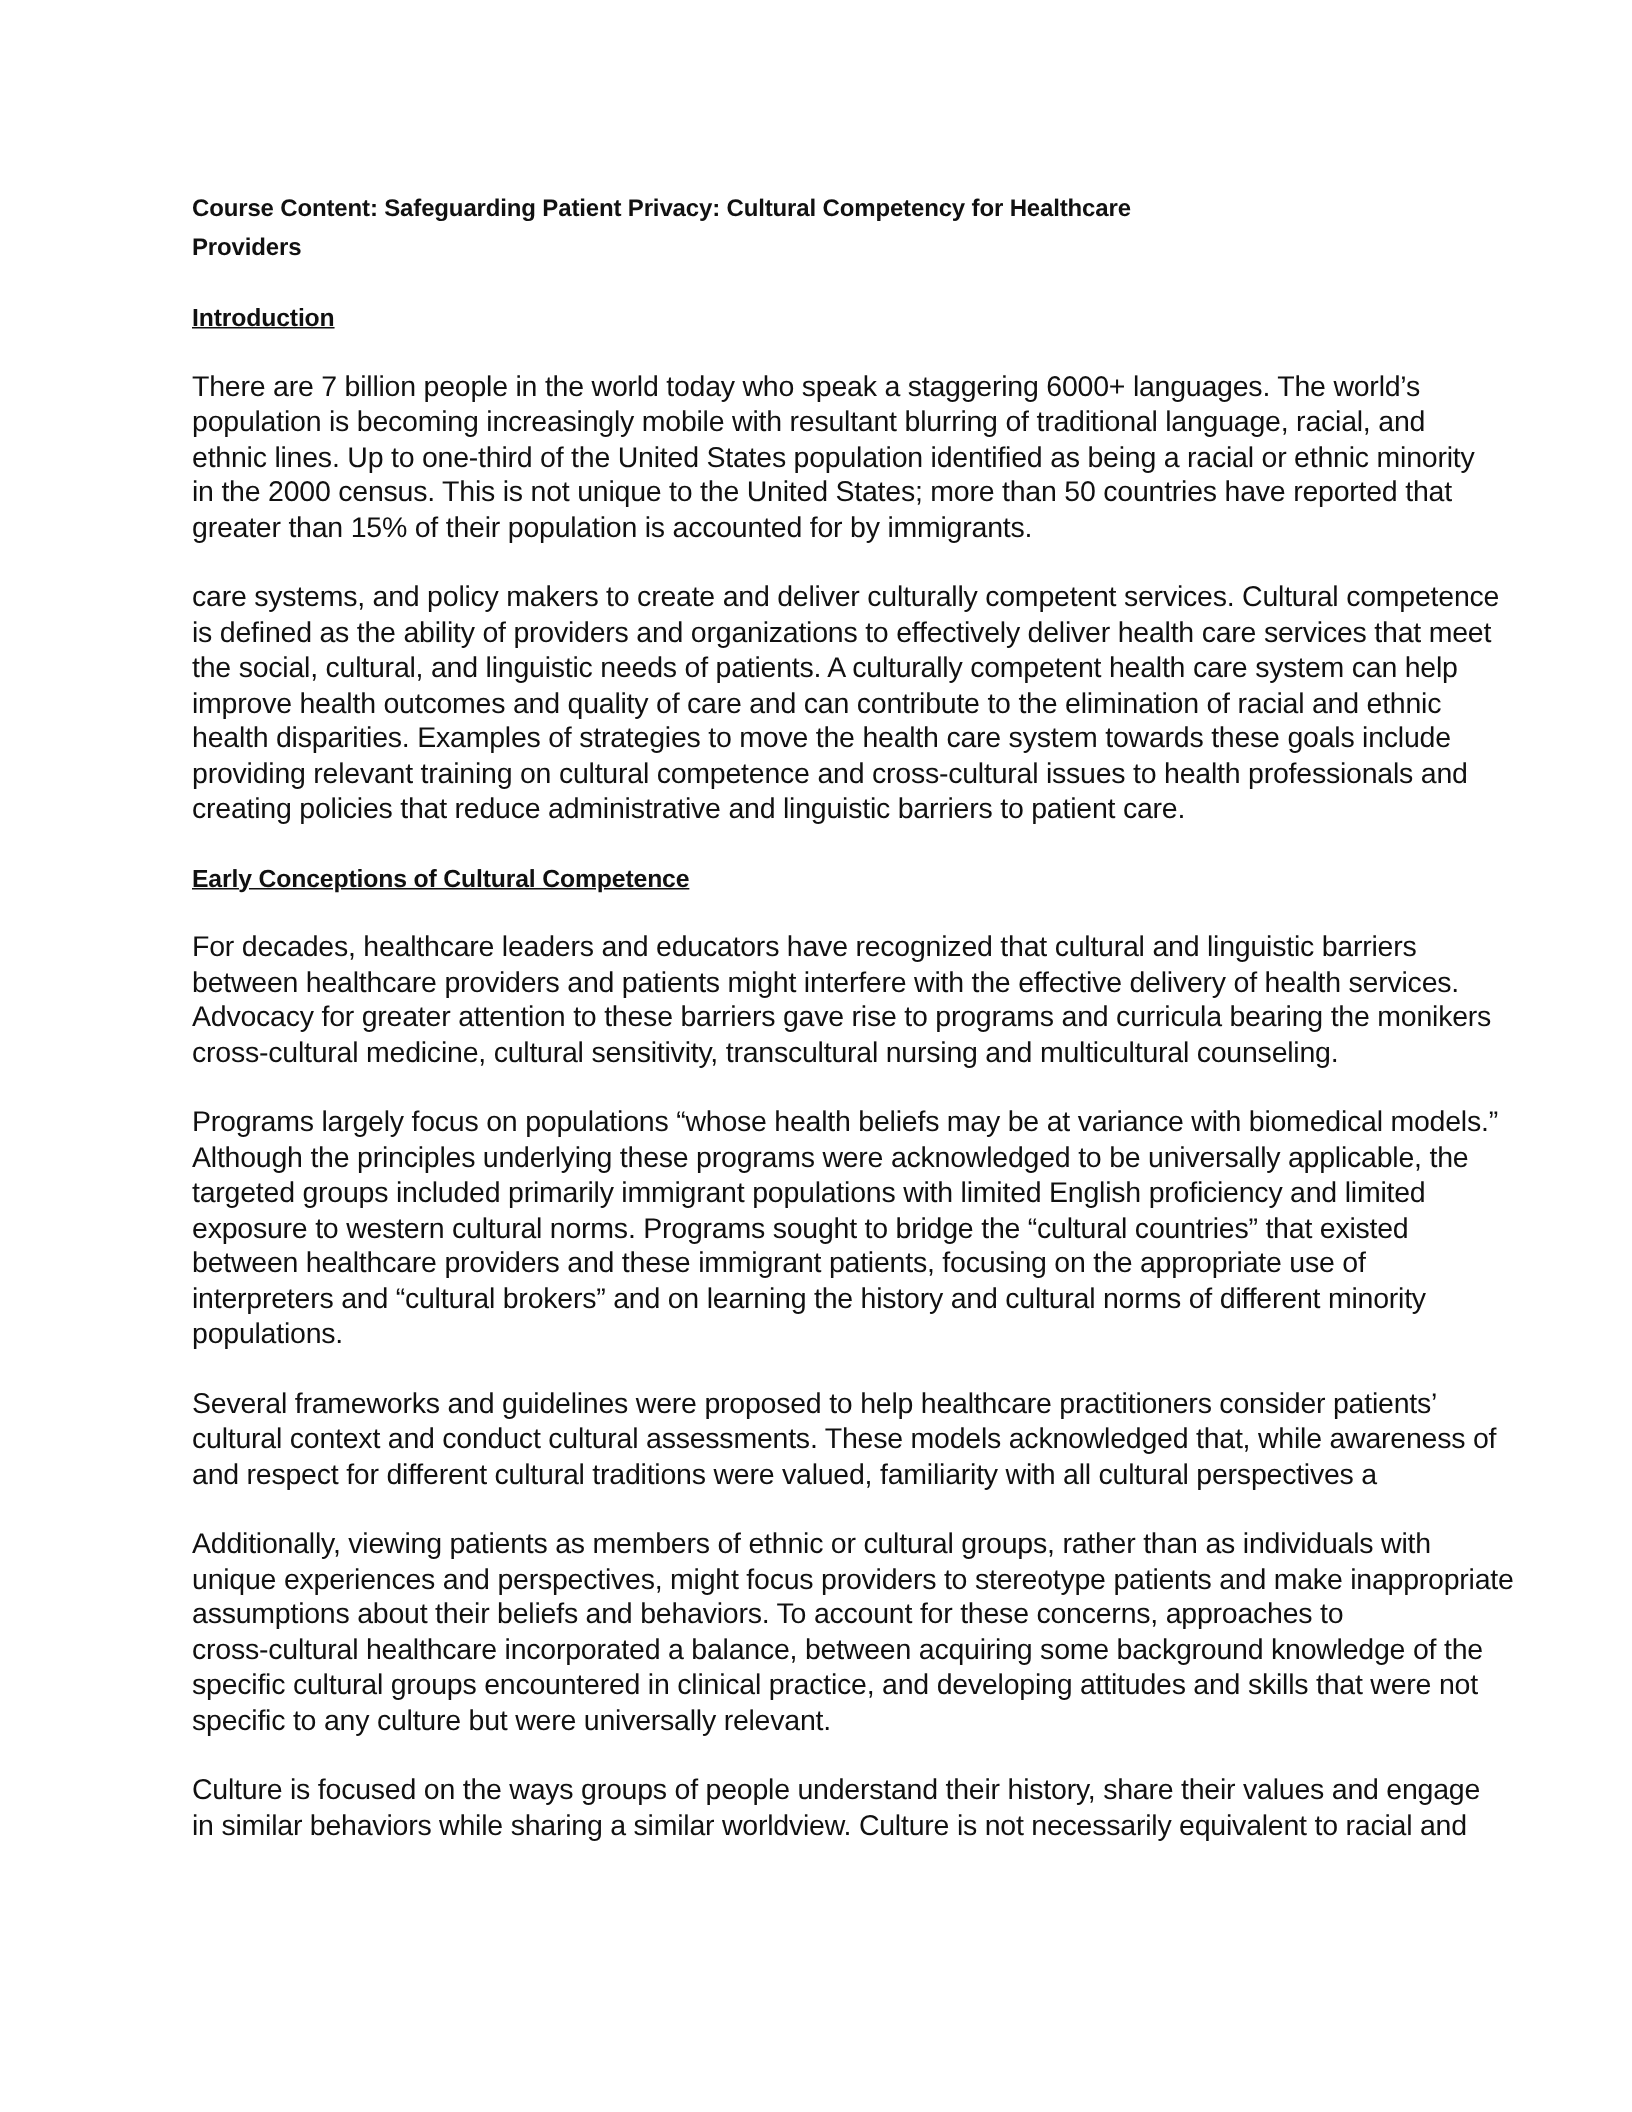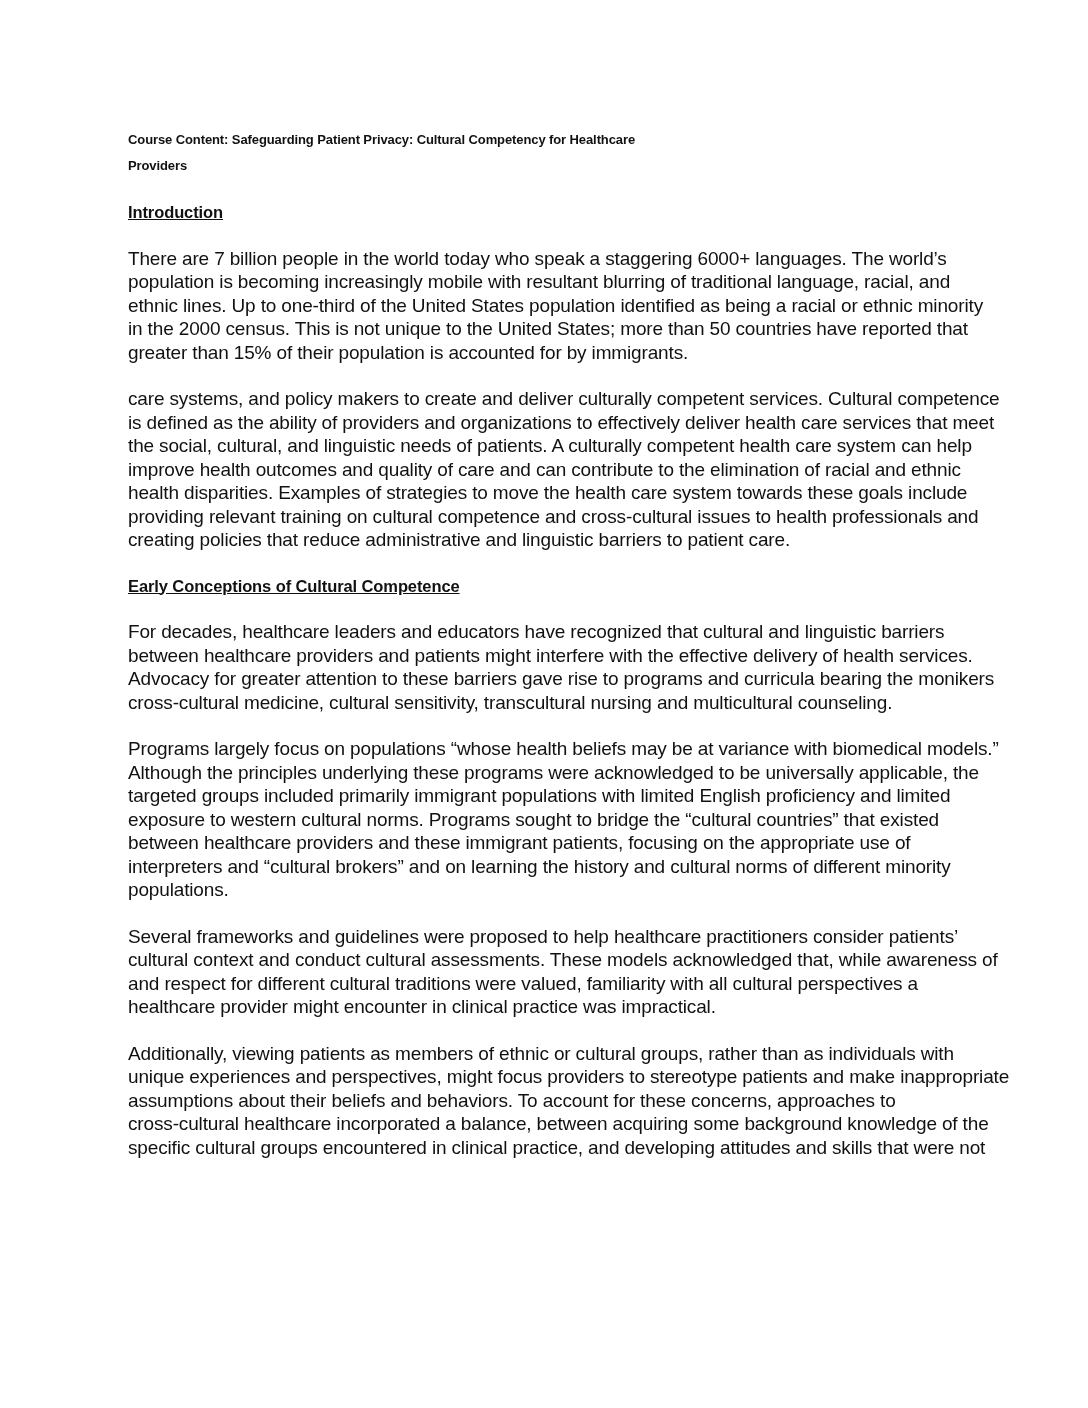--- a/index.html
+++ b/index.html
@@ -16,21 +16,21 @@
       color: #111111;
     }
     .page {
       position: absolute;
       left: 128px;
       top: 127px;
       width: 835px;
     }
     .doc-title {
       font-weight: bold;
-      font-size: 13px;
+      font-size: 16px;
       line-height: 26px;
       margin: 0 0 22px 0;
       letter-spacing: -0.1px;
     }
     .section-heading {
       font-weight: bold;
       font-size: 16.5px;
       line-height: 23.5px;
       margin: 0 0 22px 0;
       letter-spacing: -0.1px;
@@ -96,26 +96,30 @@
       <span class="line">exposure to western cultural norms. Programs sought to bridge the “cultural countries” that existed</span>
       <span class="line">between healthcare providers and these immigrant patients, focusing on the appropriate use of</span>
       <span class="line">interpreters and “cultural brokers” and on learning the history and cultural norms of different minority</span>
       <span class="line">populations.</span>
     </p>
 
     <p class="para">
       <span class="line">Several frameworks and guidelines were proposed to help healthcare practitioners consider patients’</span>
       <span class="line">cultural context and conduct cultural assessments. These models acknowledged that, while awareness of</span>
       <span class="line">and respect for different cultural traditions were valued, familiarity with all cultural perspectives a</span>
-      <span class="line">healthcare provider might encounter in clinical practice was impractical.</span>
     </p>
 
     <p class="para">
       <span class="line">Additionally, viewing patients as members of ethnic or cultural groups, rather than as individuals with</span>
       <span class="line">unique experiences and perspectives, might focus providers to stereotype patients and make inappropriate</span>
       <span class="line">assumptions about their beliefs and behaviors. To account for these concerns, approaches to</span>
       <span class="line">cross-cultural healthcare incorporated a balance, between acquiring some background knowledge of the</span>
       <span class="line">specific cultural groups encountered in clinical practice, and developing attitudes and skills that were not</span>
+      <span class="line">specific to any culture but were universally relevant.</span>
     </p>
 
+    <p class="para">
+      <span class="line">Culture is focused on the ways groups of people understand their history, share their values and engage</span>
+      <span class="line">in similar behaviors while sharing a similar worldview. Culture is not necessarily equivalent to racial and</span>
+    </p>
   </section>
 
 </div>
 
 </body></html>

